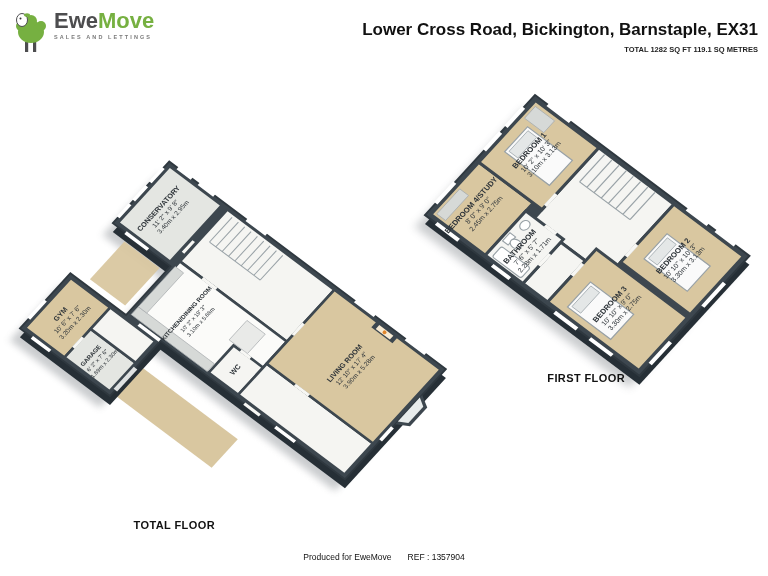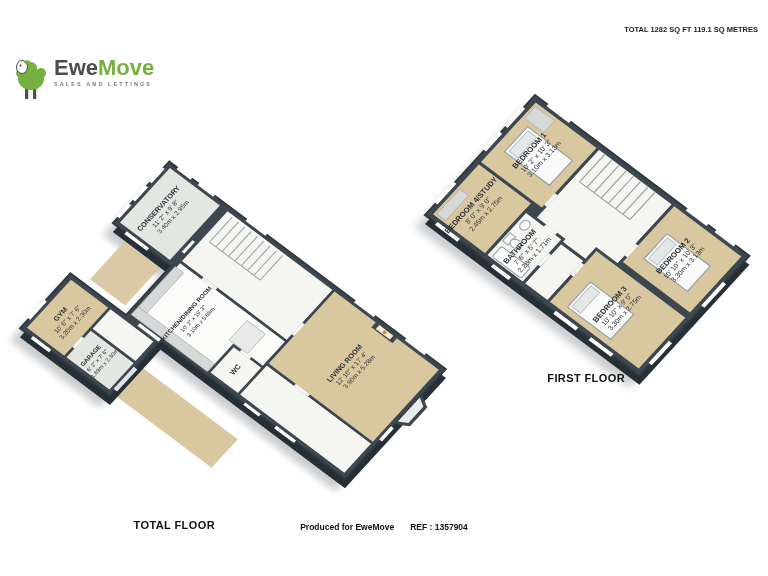--- a/index.html
+++ b/index.html
@@ -1,31 +1,31 @@
 <!DOCTYPE html>
 <html><head>
 <meta charset="utf-8">
 <style>
   html,body{margin:0;padding:0;background:#ffffff;}
   .canvas{position:relative;width:768px;height:576px;background:#ffffff;overflow:hidden;
           font-family:"Liberation Sans",sans-serif;color:#1a1a1a;}
   
-  .logo{position:absolute;top:10px;left:12px;display:flex;align-items:flex-start;gap:6px;margin-top:47px;}
+  .logo{position:absolute;top:10px;left:12px;display:flex;align-items:flex-start;gap:6px;}
   .logo-text{display:flex;flex-direction:column;line-height:1;}
   .brand{font-size:22px;font-weight:700;color:#4d4d4f;letter-spacing:0;}
   .brand .green{color:#76b041;}
   .tagline{font-size:5.5px;letter-spacing:2.1px;color:#7a7a7a;margin-top:3px;font-weight:700;}
   .title-block{position:absolute;top:20px;right:10px;text-align:right;}
   .page-title{font-size:17px;font-weight:700;margin:0;color:#111;}
   .stats{margin-top:5px;font-size:7.5px;font-weight:700;line-height:10.5px;color:#222;}
   
   .floor-label{position:absolute;font-size:11px;font-weight:700;color:#111;letter-spacing:.4px;text-align:right;}
   .floor-label.ground{left:85px;top:519px;width:130px;}
   .floor-label.first{left:520px;top:372px;width:105px;}
-  footer{position:absolute;left:0;right:0;top:522px;text-align:center;font-size:8.5px;font-weight:700;color:#111;}
+  footer{position:absolute;left:0;right:0;top:552px;text-align:center;font-size:8.5px;font-weight:400;color:#111;}
   footer .ref{margin-left:16px;}
   
   .plans{position:absolute;left:0;top:0;}
   .wall-fill{fill:#3d474f;stroke:#2f383f;stroke-width:2;}
   .room{stroke:#3d474f;stroke-width:3;stroke-linejoin:miter;}
   .floor-white{fill:#f5f5f2;}
   .floor-white2{fill:#fbfbf9;}
   .floor-gray{fill:#e4e6e2;}
   .floor-carpet{fill:#d9c7a0;}
   .ground-slab{fill:#d9c7a0;}
@@ -63,20 +63,21 @@
       <circle cx="8.5" cy="8.5" r="1" fill="#333"></circle>
       <ellipse cx="15" cy="5" rx="3" ry="1.8" fill="#76b041"></ellipse>
     </svg>
     <div class="logo-text">
       <div class="brand"><span>Ewe</span><span class="green">Move</span></div>
       <div class="tagline">SALES AND LETTINGS</div>
     </div>
   </div>
 
   <div class="title-block">
+    <h1 class="page-title">Lower Cross Road, Bickington, Barnstaple, EX31</h1>
     <div class="stats">
       <div>TOTAL 1282 SQ FT 119.1 SQ METRES</div>
     </div>
   </div>
 
   <svg class="plans" width="768" height="576" viewBox="0 0 768 576">
     <defs>
       <filter id="soft" x="-30%" y="-30%" width="160%" height="160%">
           <feGaussianBlur stdDeviation="4"></feGaussianBlur>
         </filter>

